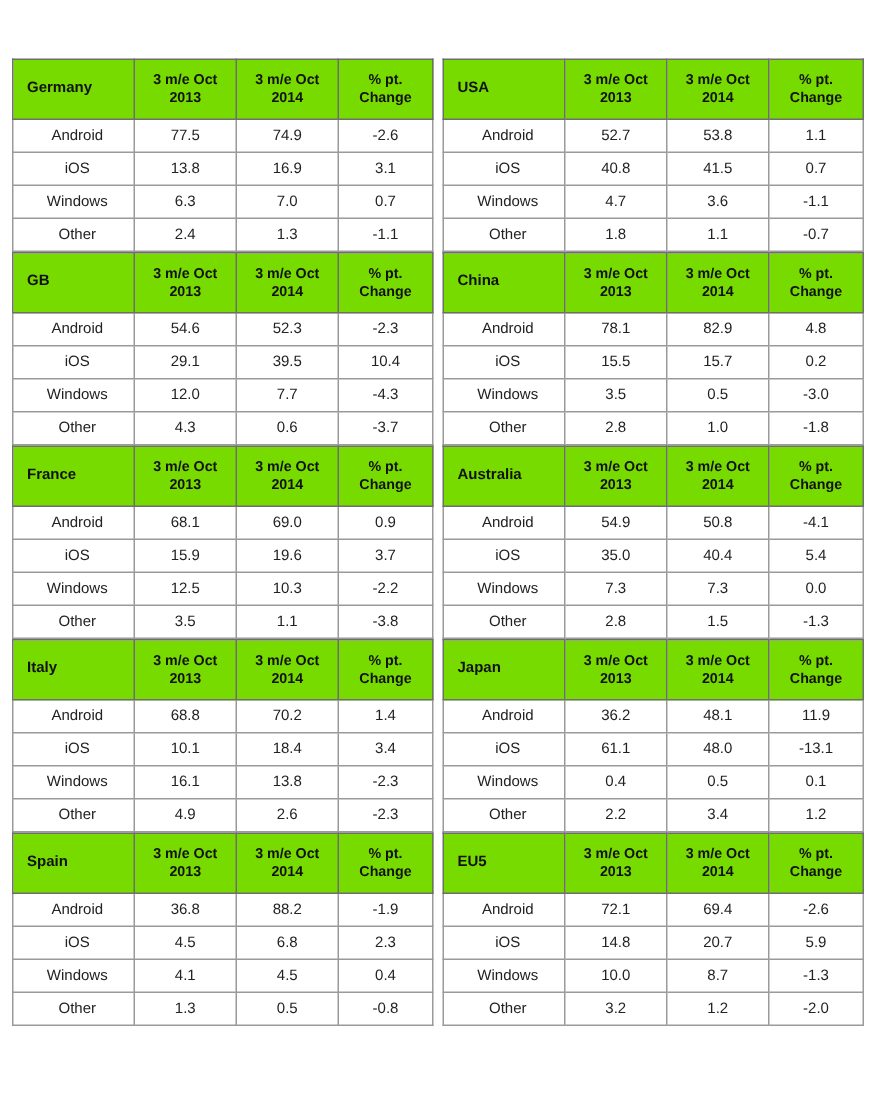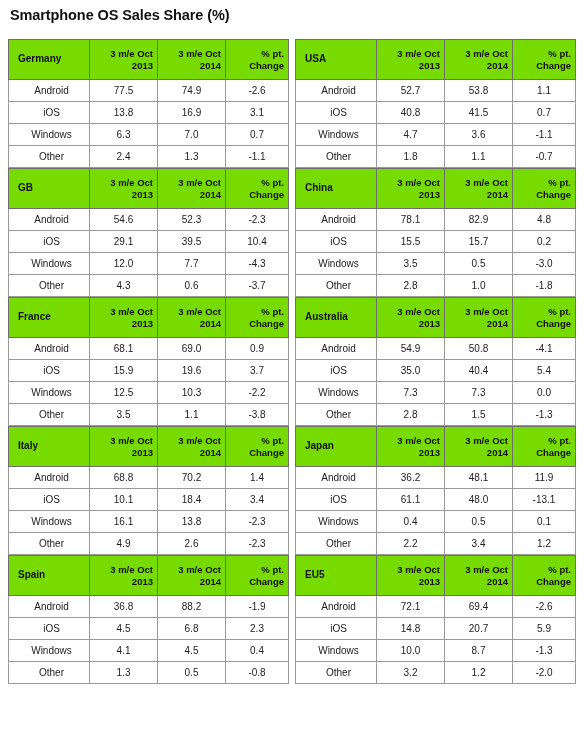--- a/index.html
+++ b/index.html
@@ -70,21 +70,21 @@
     line-height: 1.22;
     padding: 0 4px;
     box-sizing: border-box;
   }
   th.hdr-country {
     text-align: left;
     padding-left: 9px;
     font-size: 10px;
   }
   th.hdr-metric {
-    text-align: right;
+    text-align: center;
   }
   .data-row td {
     border: 1px solid #9a9a9a;
     height: 22px;
     font-size: 10px;
     color: #222222;
     padding: 0 4px;
     box-sizing: border-box;
     background: #ffffff;
   }
@@ -95,21 +95,20 @@
   td.cell-num {
     text-align: center;
   }
   .hdr-two-line span { display: block; }
 </style>
 </head>
 <body>
 
 <div id="page">
 
-  <div id="page-title">Smartphone OS Sales Share (%)</div>
 
   <div id="tables-area">
     <div class="table-column" id="left-col">
         <table class="country-table">
           <colgroup>
             <col class="c-os">
             <col class="c-y1">
             <col class="c-y2">
             <col class="c-chg">
           </colgroup>

